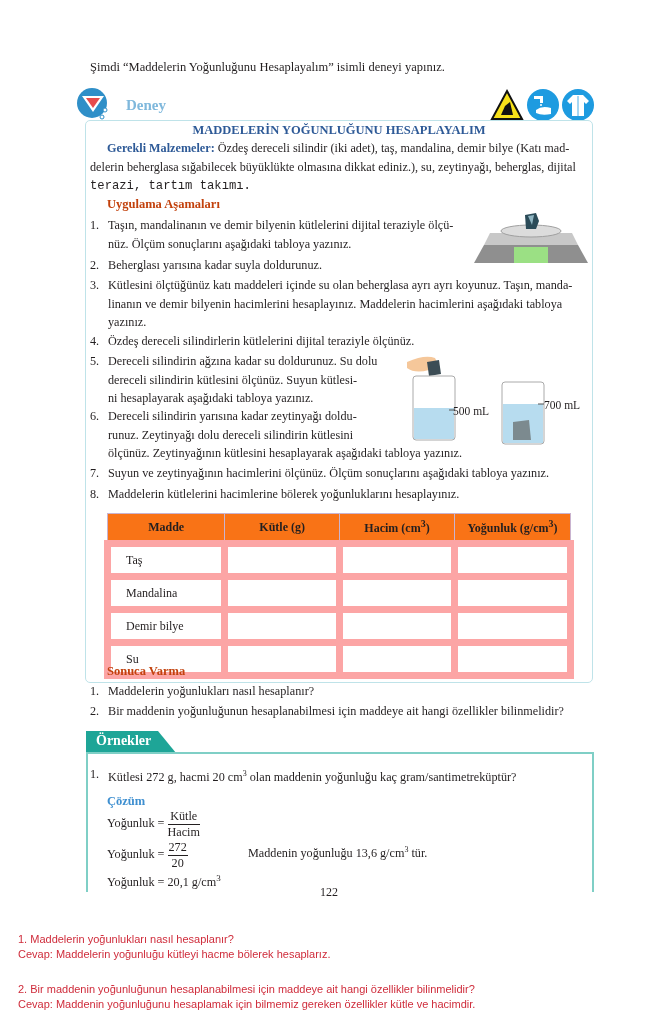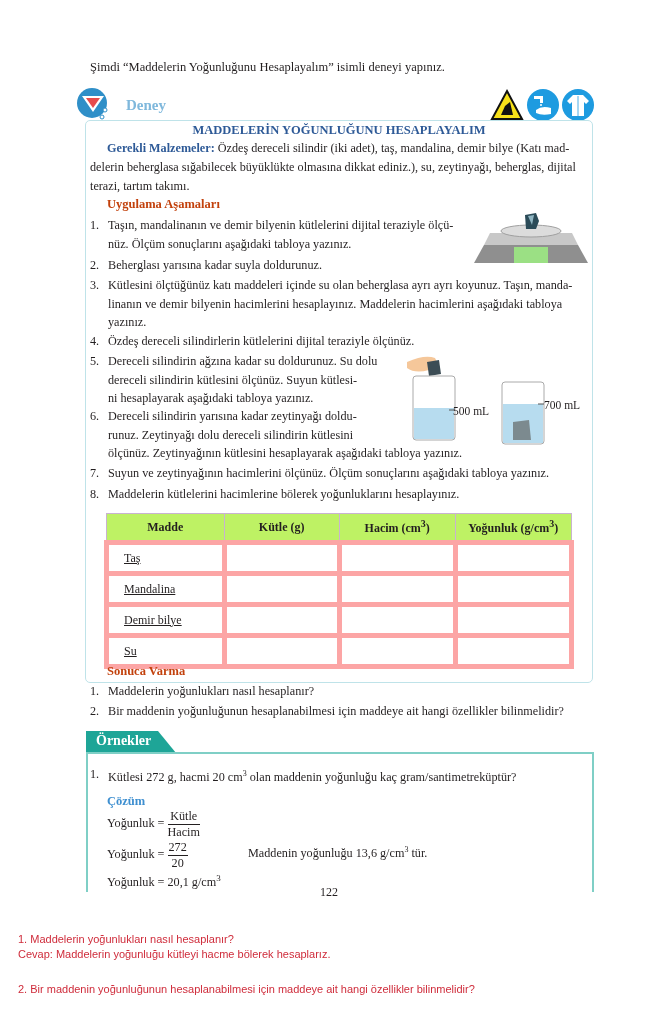--- a/index.html
+++ b/index.html
@@ -12,22 +12,22 @@
   .safety { top: 88px; width: 34px; height: 34px; }
   .box { left: 85px; top: 120px; width: 508px; height: 563px; border: 1.5px solid #bfe3e9; border-radius: 5px; box-sizing: border-box; }
   .main-title { left: 85px; width: 508px; top: 123px; text-align: center; font-size: 12.5px; font-weight: bold; color: #2e5a97; }
   .para { font-size: 12.2px; line-height: 19px; }
   .blue-bold { color: #2e5a97; font-weight: bold; }
   .section-head { font-size: 12.5px; font-weight: bold; color: #c2410c; }
   .step { font-size: 12.2px; line-height: 18.5px; }
   .step .num { position: absolute; left: 0; }
   .step .txt { position: absolute; left: 18px; }
   table.data-table { left: 104px; top: 513px; width: 470px; border-collapse: collapse; font-size: 12px; }
-  table.data-table th { background: #bef264; height: 24px; border: 1px solid #c9b3cf; font-weight: bold; }
-  table.data-table td { height: 24px; border: 5px solid #fca5a5; padding-left: 15px; text-decoration: underline; }
+  table.data-table th { background: #f97316; height: 24px; border: 1px solid #c9b3cf; font-weight: bold; }
+  table.data-table td { height: 24px; border: 7px solid #fca5a5; padding-left: 15px; }
   .ornek-tab { left: 86px; top: 731px; width: 90px; height: 22px; }
   .ornek-label { left: 96px; top: 733px; font-size: 14px; font-weight: bold; color: #ffffff; }
   .ornek-box { left: 86px; top: 752px; width: 508px; height: 140px; border-top: 2px solid #7fcfc6; border-left: 2px solid #7fcfc6; border-right: 2px solid #7fcfc6; box-sizing: border-box; }
   .frac { display: inline-block; vertical-align: middle; text-align: center; }
   .frac .n { display: block; border-bottom: 1px solid #231f20; padding: 0 1px; }
   .frac .d { display: block; }
   .answers { left: 18px; font-family: "Liberation Sans", "DejaVu Sans", sans-serif; font-size: 11px; color: #cf2c3b; line-height: 15px; }
   .page-num { left: 320px; top: 885px; font-size: 12px; }
 </style>
 </head>
@@ -60,21 +60,21 @@
   <path d="M12 7 L22 7 L28 13 L25 16 L23 14 L23 28 L11 28 L11 14 L9 16 L6 13 Z" fill="#fff"></path>
   <path d="M17 8 L17 28" stroke="#1e9be0" stroke-width="0.8"></path>
 </svg>
 
 <div class="abs box"></div>
 <div class="abs main-title">MADDELERİN YOĞUNLUĞUNU HESAPLAYALIM</div>
 
 <div class="abs para" style="left:90px; top:139px; width:500px;">
   <div style="padding-left:17px; white-space:nowrap;"><span class="blue-bold">Gerekli Malzemeler:</span><span> Özdeş dereceli silindir (iki adet), taş, mandalina, demir bilye (Katı mad-</span></div>
   <div style="white-space:nowrap;">delerin beherglasa sığabilecek büyüklükte olmasına dikkat ediniz.), su, zeytinyağı, beherglas, dijital</div>
-  <div style="white-space:nowrap;">terazi, tartım takımı.</div>
+  <div style="white-space:nowrap;font-family:Liberation Mono, monospace;">terazi, tartım takımı.</div>
 </div>
 
 <div class="abs section-head" style="left:107px; top:197px;">Uygulama Aşamaları</div>
 
 <div class="abs step" style="left:90px; top:216px; width:500px; height:40px;">
   <span class="num">1.</span>
   <div class="txt">
       <div>Taşın, mandalinanın ve demir bilyenin kütlelerini dijital teraziyle ölçü-</div>
       <div>nüz. Ölçüm sonuçlarını aşağıdaki tabloya yazınız.</div>
     </div>
@@ -219,13 +219,14 @@
 </div>
 
 <div class="abs page-num">122</div>
 
 <div class="abs answers" style="top:932px;">
   <div>1. Maddelerin yoğunlukları nasıl hesaplanır?</div>
   <div>Cevap: Maddelerin yoğunluğu kütleyi hacme bölerek hesaplarız.</div>
 </div>
 <div class="abs answers" style="top:982px;">
   <div>2. Bir maddenin yoğunluğunun hesaplanabilmesi için maddeye ait hangi özellikler bilinmelidir?</div>
+  <div>Cevap: Maddenin yoğunluğunu hesaplamak için bilmemiz gereken özellikler kütle ve hacimdir.</div>
 </div>
 
 </body></html>

